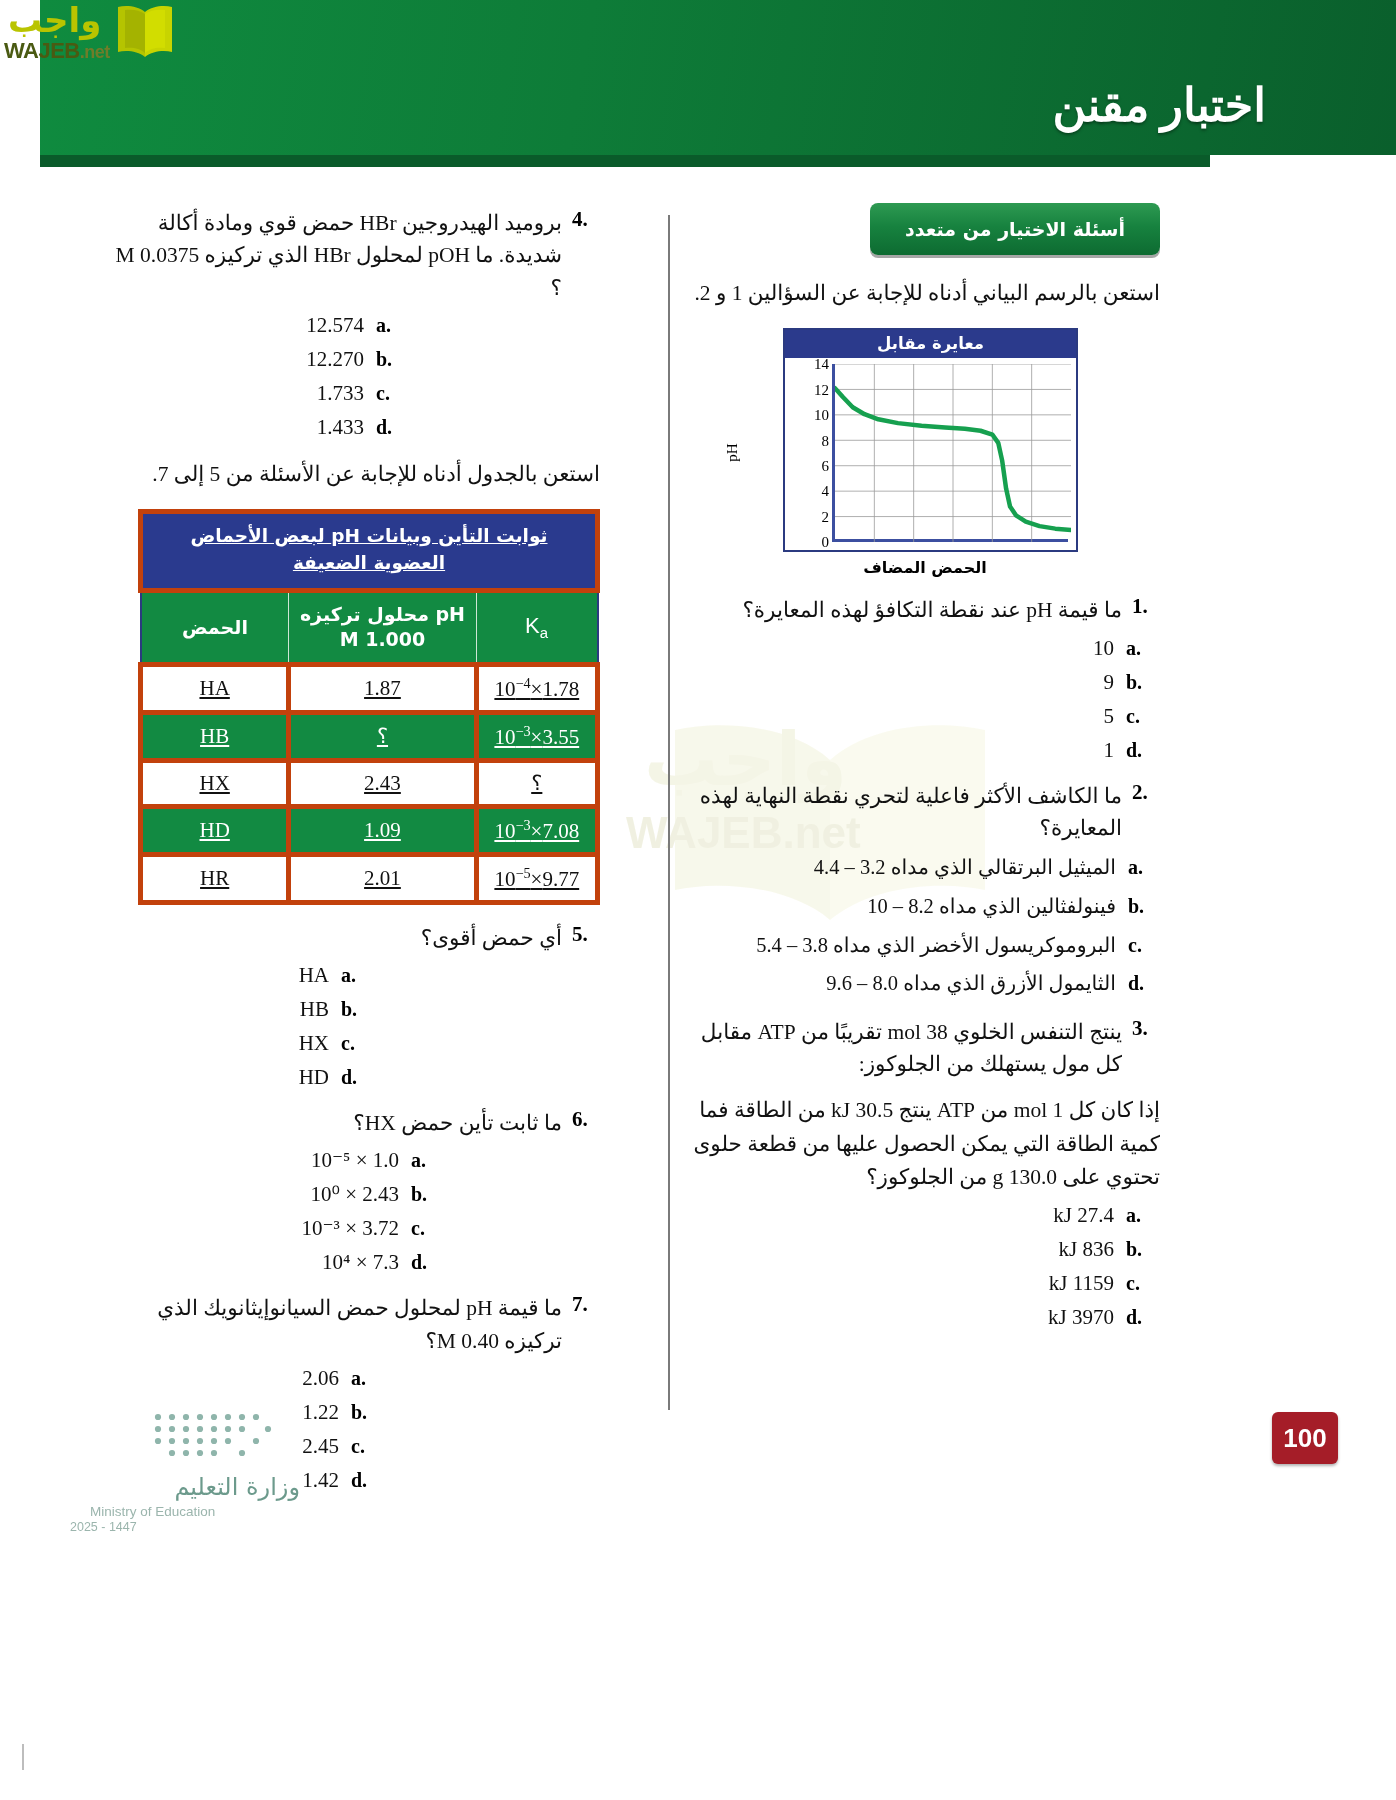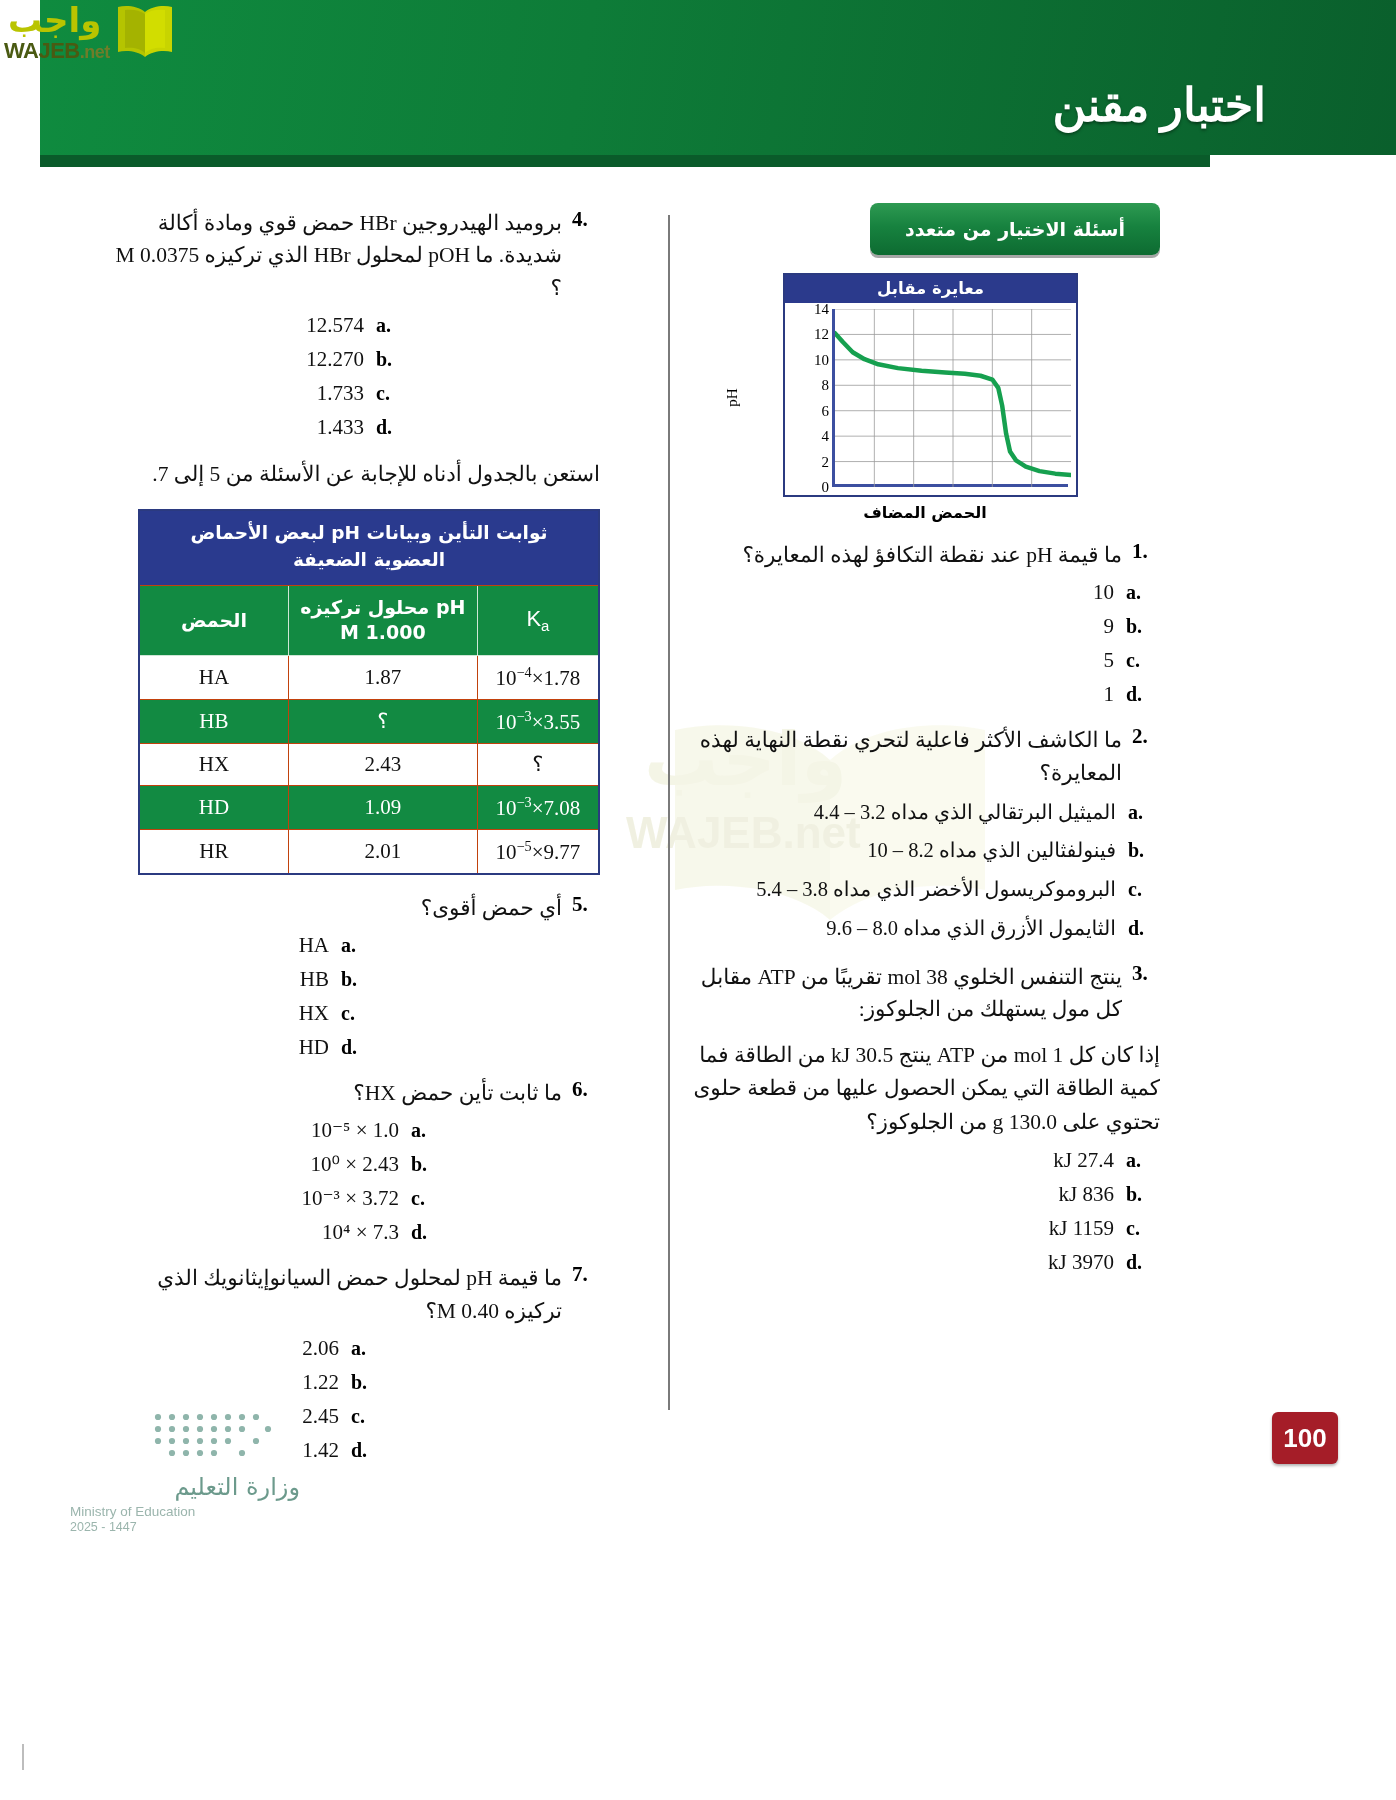--- a/index.html
+++ b/index.html
@@ -139,22 +139,22 @@
     font-size:18.5px; font-weight:bold; padding:9px 12px 11px;
     font-family:"DejaVu Sans","Liberation Sans",sans-serif; line-height:1.45;
   }
   .acid-table th {
     background:#128a42; color:#ffffff; font-weight:bold;
     border:1px solid #cfe6d6; padding:9px 6px; font-size:19px; line-height:1.35;
     font-family:"DejaVu Sans","Liberation Sans",sans-serif;
   }
   .acid-table th.k-head { font-family:Liberation Sans, sans-serif; font-weight:normal; font-size:22px;text-align:center; }
   .acid-table td {
-    border:1px solid #c2410c; text-align:center; padding:8px 4px;
-    font-size:21px; font-family:"Liberation Serif",serif; color:#111;
+    border:5px solid #c2410c; text-align:center; padding:8px 4px;
+    font-size:21px; font-family:"Liberation Serif",serif; color:#111;text-decoration:underline;
   }
   .acid-table tr.shade td { background:#128a42; color:#ffffff; }
   .acid-table tr.plain td { background:#ffffff; color:#111; }
   .acid-table sup { font-size:.68em; }
   .acid-table sub { font-size:.68em; }
 
   
   .wm {
     position:absolute; left:620px; top:690px; width:420px; height:260px;
     opacity:.45; pointer-events:none;
@@ -168,21 +168,21 @@
     color:#dfe0bd; font-family:"Liberation Sans",sans-serif;
   }
 
   
   .ministry { position:absolute; left:70px; top:1409px; width:230px; }
   .min-dots { width:150px; height:52px; }
   .min-ar {
     margin-top:8px; font-size:24px; color:#6c9a8c; letter-spacing:2px;
     font-family:"DejaVu Sans",sans-serif; direction:rtl;
   }
-  .min-en { margin-top:3px; font-size:13.5px; color:#9bb5ad; font-family:"Liberation Sans",sans-serif; direction:ltr;}
+  .min-en { margin-top:3px; font-size:13.5px; color:#9bb5ad; font-family:"Liberation Sans",sans-serif; direction:ltr;margin-left:20px;}
   .min-yr { margin-top:1px; font-size:12.5px; color:#9bb5ad; font-family:"Liberation Sans",sans-serif; direction:ltr;}
 
   
   .pagenum {
     position:absolute; right:58px; top:1412px; width:66px; height:52px;
     background:#a51d28; color:#fff; border-radius:6px;
     display:flex; align-items:center; justify-content:center;
     font-size:26px; font-weight:bold; font-family:"Liberation Sans",sans-serif;
     box-shadow: 0 2px 3px rgba(0,0,0,.3);
   }
@@ -233,20 +233,21 @@
   <div class="body-area">
 
     <div class="col-divider" style="left:628px; top:30px; height:1195px;"></div>
 
     <div class="col-right">
 
       <div class="badge">
         <span>أسئلة الاختيار من متعدد</span>
       </div>
 
+      <div class="intro-text">استعن بالرسم البياني أدناه للإجابة عن السؤالين 1 و 2.</div>
 
       <div class="chart-wrap">
         <div class="chart-box">
           <div class="chart-title">معايرة مقابل</div>
           <div class="chart-inner" style="position:relative;padding:6px 8px 8px 0;">
             <div class="ylabel">pH</div>
 
             <div class="plot-area" id="plot-area">
 
               <svg id="chart-svg" viewBox="0 0 236 178" preserveAspectRatio="none" style="position:absolute;left:0;top:0;width:236px;height:178px;">

